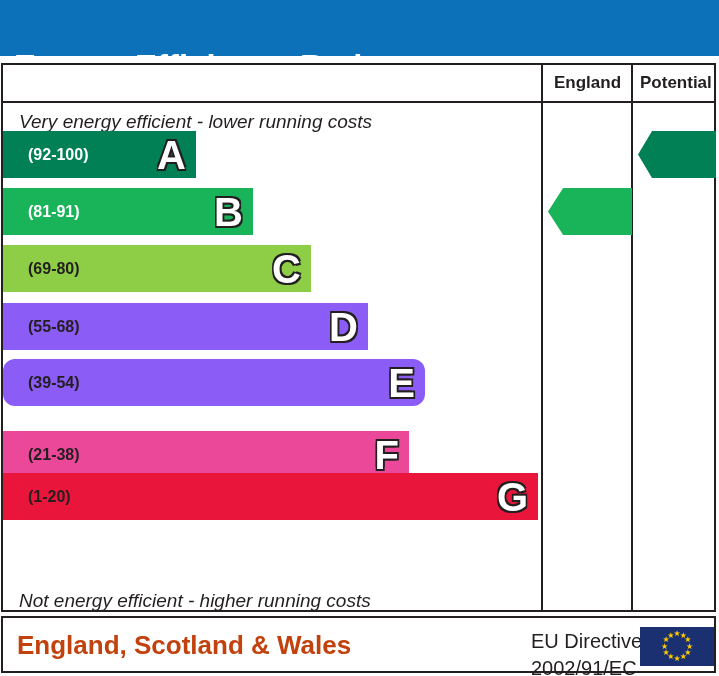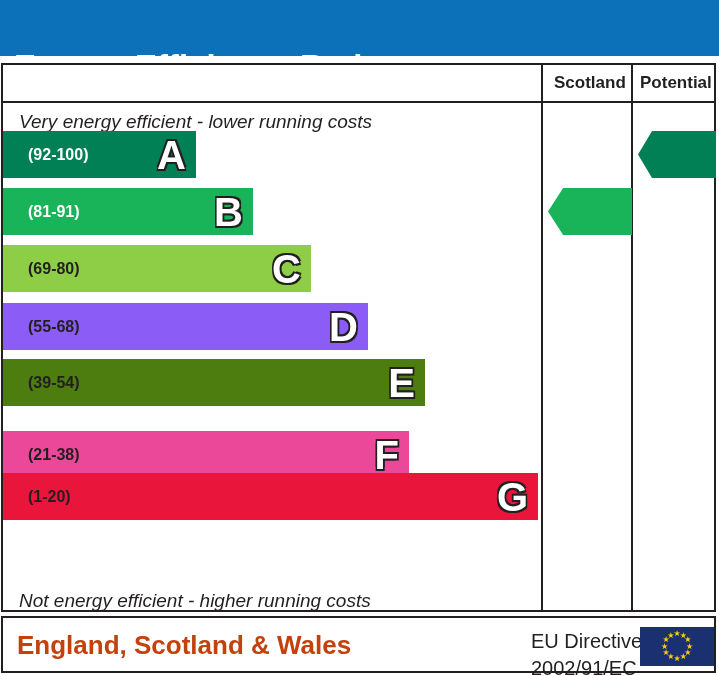--- a/index.html
+++ b/index.html
@@ -204,21 +204,21 @@
 
   <div class="header-bar">
     <div class="header-title">Energy Efficiency Rating</div>
   </div>
 
   <div class="table-frame">
     <div class="head-row-line"></div>
     <div class="col-div col-div-1"></div>
     <div class="col-div col-div-2"></div>
 
-    <div class="col-head col-head-current">Scotland</div>
+    <div class="col-head col-head-current">England</div>
     <div class="col-head col-head-potential">Potential</div>
 
     <div class="caption caption-top">Very energy efficient - lower running costs</div>
     <div class="caption caption-bottom">Not energy efficient - higher running costs</div>
 
     <div class="bands" id="bands-container">
         <div class="band" style="top: 66px; width: 193px; background: rgb(0, 128, 84);">
           <span class="band-range range-light">(92-100)</span>
           <span class="band-letter">A</span>
         </div>
@@ -227,21 +227,21 @@
           <span class="band-letter">B</span>
         </div>
         <div class="band" style="top: 180px; width: 308px; background: rgb(141, 206, 70);">
           <span class="band-range range-dark">(69-80)</span>
           <span class="band-letter">C</span>
         </div>
         <div class="band" style="top: 238px; width: 365px; background: #8b5cf6;">
           <span class="band-range range-dark">(55-68)</span>
           <span class="band-letter">D</span>
         </div>
-        <div class="band" style="top: 294px; width: 422px; background: #4d7c0f;">
+        <div class="band" style="top: 294px; width: 422px; background: #8b5cf6; border-radius: 12px;">
           <span class="band-range range-dark">(39-54)</span>
           <span class="band-letter">E</span>
         </div>
         <div class="band" style="top: 366px; width: 406px; background: #ec4899;">
           <span class="band-range range-dark">(21-38)</span>
           <span class="band-letter">F</span>
         </div>
         <div class="band" style="top: 408px; width: 535px; background: rgb(233, 21, 59);">
           <span class="band-range range-dark">(1-20)</span>
           <span class="band-letter">G</span>

